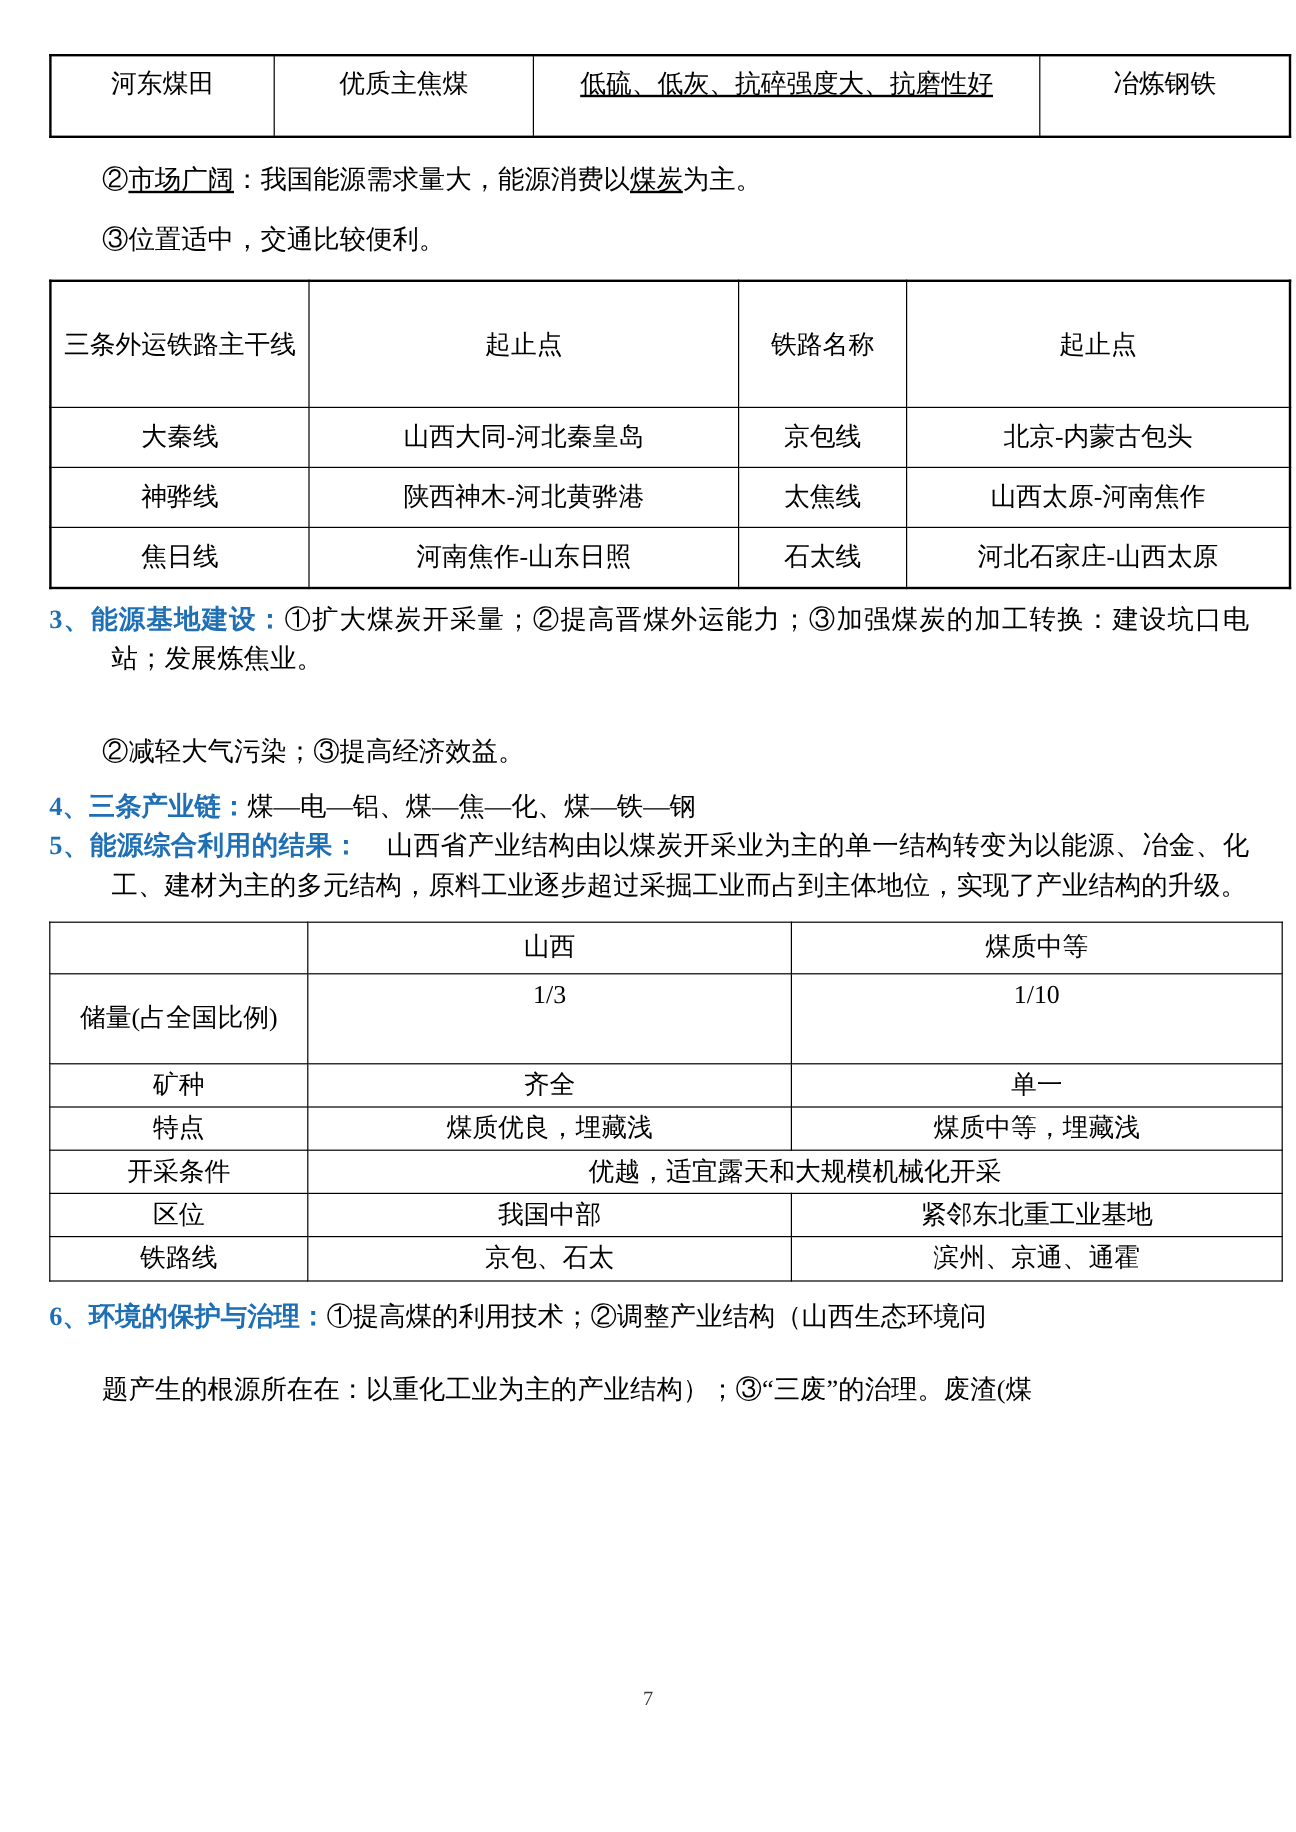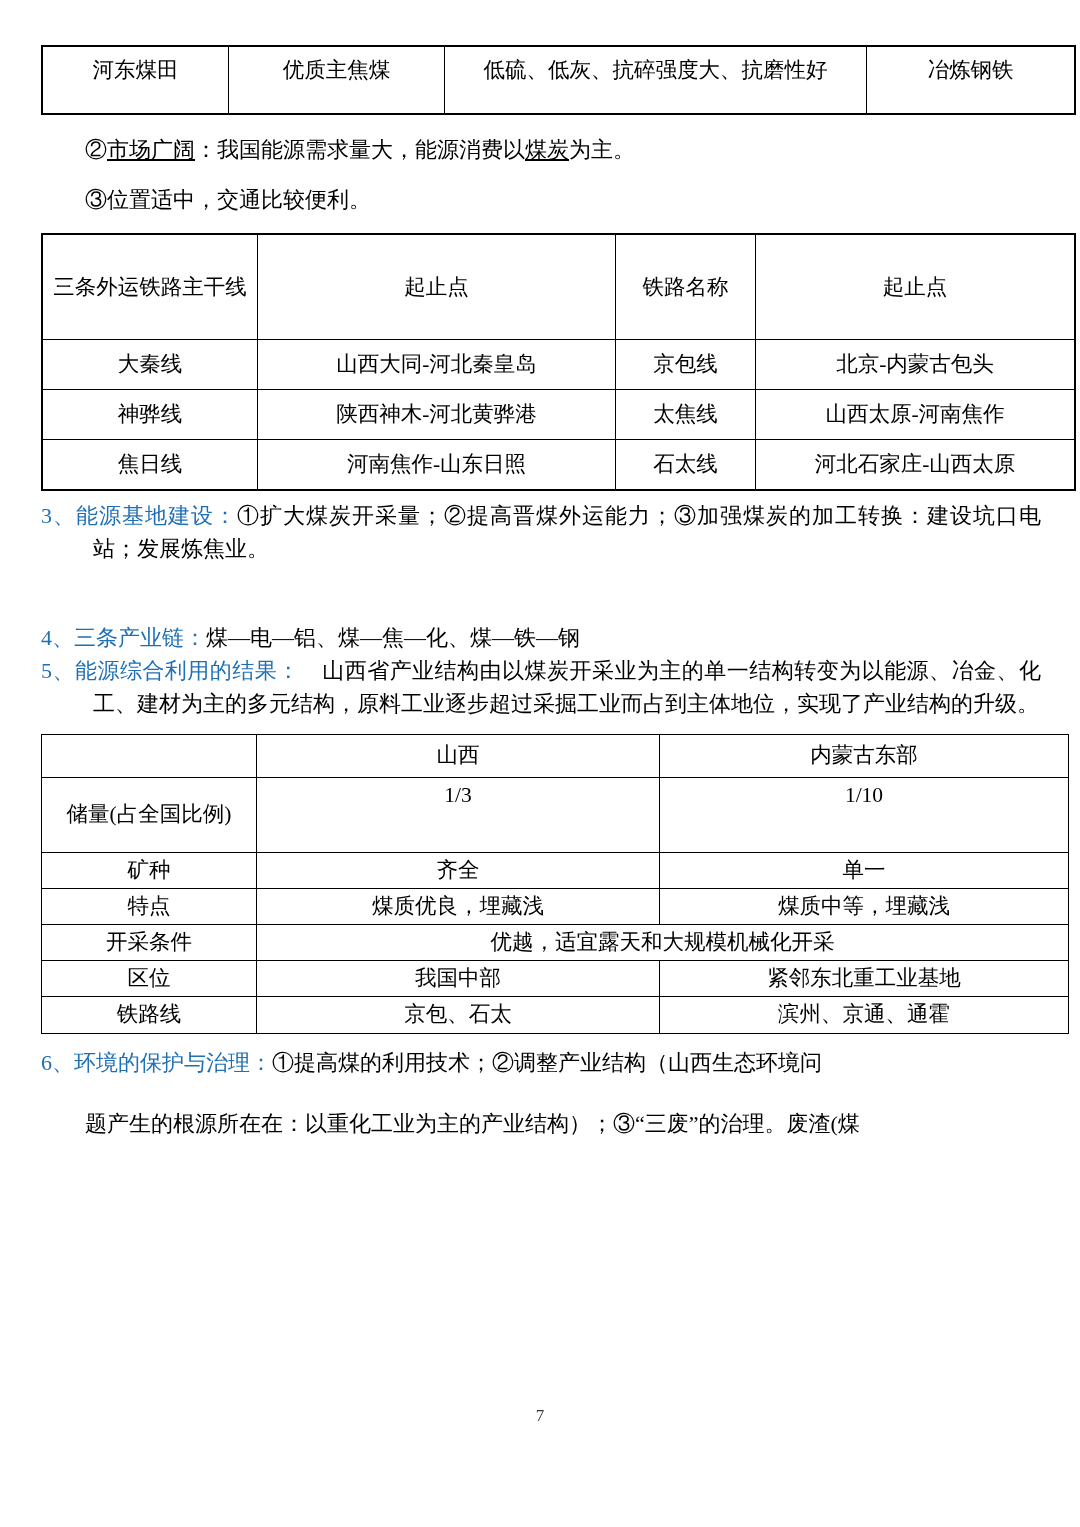--- a/index.html
+++ b/index.html
@@ -69,21 +69,21 @@
     line-height: 1.55;
     margin: 0;
     text-align: justify;
     font-family: "Liberation Serif", "DejaVu Serif", serif;
   }
   .p-indent { text-indent: 44px; }
   .u { text-decoration: underline; text-underline-offset: 2px; }
 
   .blue-head {
     color: #1F6FB5;
-    font-weight: normal;
+    font-weight: bold;
     font-family: "Liberation Serif", "DejaVu Serif", serif;
   }
 
   .sec {
     font-size: 22px;
     line-height: 1.5;
     margin: 0;
     text-align: justify;
     padding-left: 52px;
     text-indent: -52px;
@@ -114,21 +114,21 @@
 <body>
 
 <div class="page">
   <div class="content">
 
     <table class="doc-tbl tbl-coal">
       <tbody>
         <tr>
           <td style="width:177px;">河东煤田</td>
           <td style="width:207px;">优质主焦煤</td>
-          <td style="width:413px;">低硫、低灰、抗碎强度大、抗磨性好</td>
+          <td style="width:413px;text-decoration:underline;">低硫、低灰、抗碎强度大、抗磨性好</td>
           <td style="width:199px;">冶炼钢铁</td>
         </tr>
       </tbody>
     </table>
 
     <div class="spacer-18"></div>
 
     <p class="para p-indent"><span>②</span><span class="u">市场广阔</span><span>：</span><span>我国能源需求量大，能源消费以</span><span class="u">煤炭</span><span>为主。</span></p>
 
     <div class="spacer-16"></div>
@@ -166,35 +166,36 @@
       </tbody>
     </table>
 
     <div class="spacer-8"></div>
 
     <p class="sec"><span class="blue-head">3、能源基地建设</span><span class="blue-head">：</span><span class="sec-body">①扩大煤炭开采量；②提高晋煤外运能力；③加强煤炭的加工转换：建设坑口电站；发展炼焦业。</span></p>
 
     <div class="spacer-20"></div>
 
     <div class="spacer-24"></div>
+    <p class="para p-indent">②减轻大气污染；③提高经济效益。</p>
 
     <div class="spacer-12"></div>
 
     <p class="sec"><span class="blue-head">4、三条产业链</span><span class="blue-head">：</span><span class="sec-body">煤—电—铝、煤—焦—化、煤—铁—钢</span></p>
 
     <p class="sec"><span class="blue-head">5、能源综合利用的结果</span><span class="blue-head">：</span><span class="sec-body">　山西省产业结构由以煤炭开采业为主的单一结构转变为以能源、冶金、化工、建材为主的多元结构，原料工业逐步超过采掘工业而占到主体地位，实现了产业结构的升级。</span></p>
 
     <div class="spacer-14"></div>
 
     <table class="doc-tbl tbl-compare">
       <tbody>
         <tr>
           <td style="width:206px;height:38px;"></td>
           <td style="width:394px;">山西</td>
-          <td style="width:400px;">内蒙古东部</td>
+          <td style="width:400px;">煤质中等</td>
         </tr>
         <tr>
           <td class="cell-tall">储量(占全国比例)</td>
           <td style="vertical-align:top;">1/3</td>
           <td style="vertical-align:top;">1/10</td>
         </tr>
         <tr>
           <td>矿种</td>
           <td>齐全</td>
           <td>单一</td>

